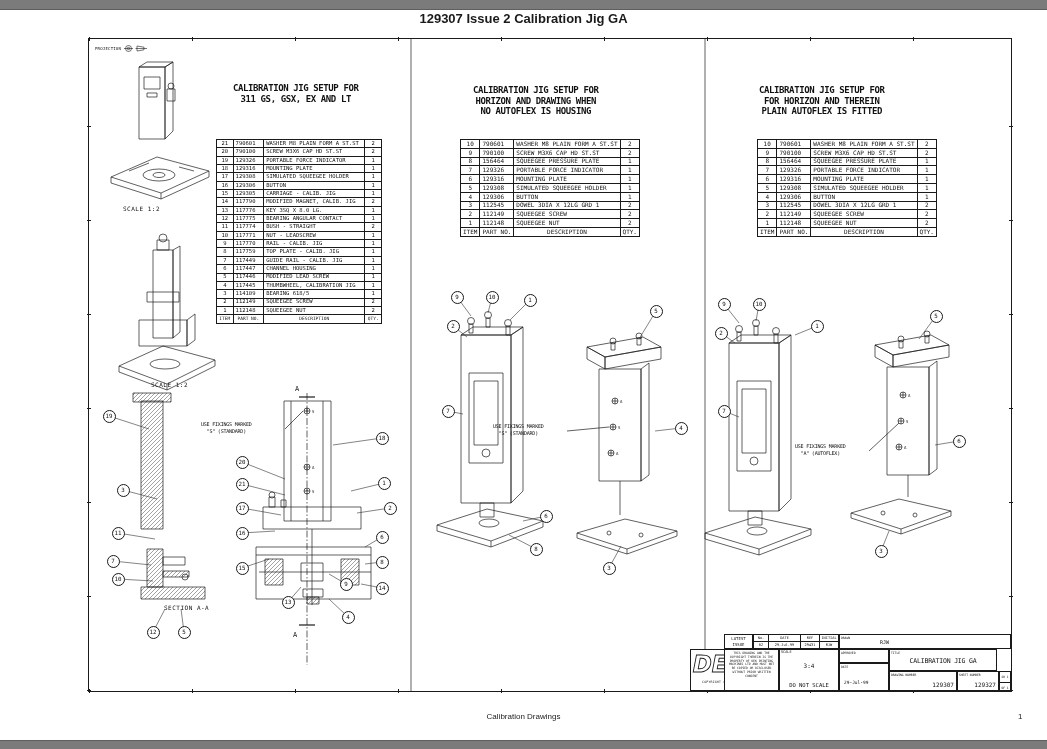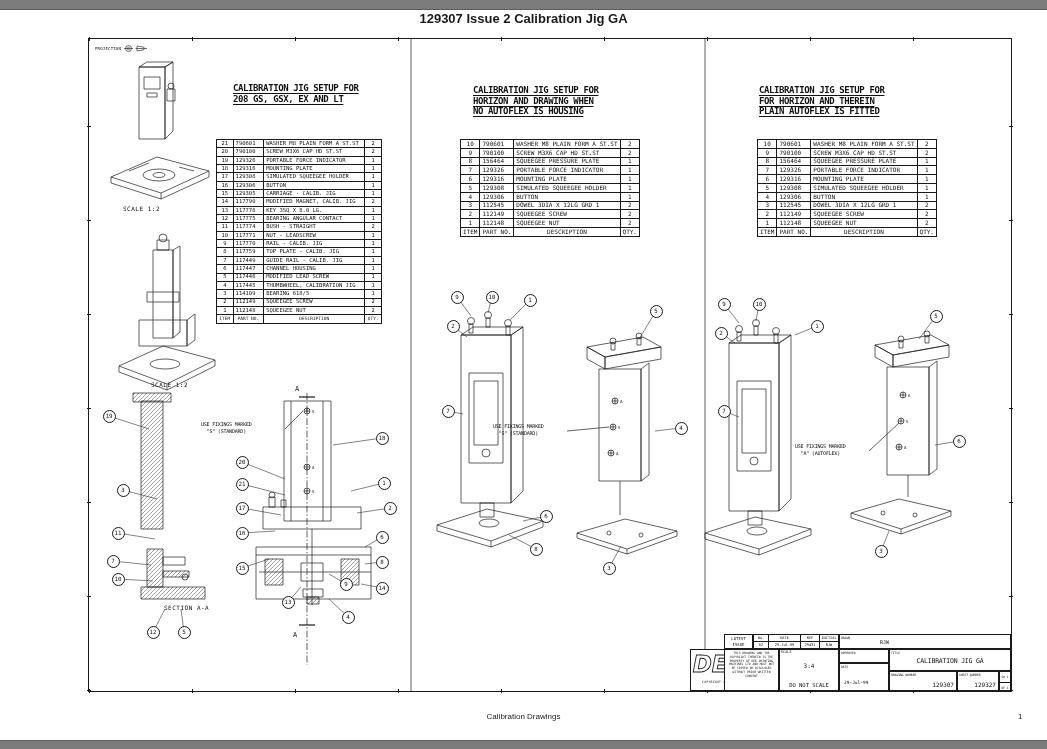--- a/index.html
+++ b/index.html
@@ -20,21 +20,21 @@
   .frame .ticks-b{position:absolute;left:0;bottom:-2px;width:100%;height:4px;
        background:repeating-linear-gradient(90deg,#1a1a1a 0 1px,transparent 1px 103px);}
   .frame .ticks-l{position:absolute;left:-2px;top:0;width:4px;height:100%;
        background:repeating-linear-gradient(0deg,#1a1a1a 0 1px,transparent 1px 94px);}
   .frame .ticks-r{position:absolute;right:-2px;top:0;width:4px;height:100%;
        background:repeating-linear-gradient(0deg,#1a1a1a 0 1px,transparent 1px 94px);}
   #artwork{position:absolute;left:0;top:0;}
   #artwork *{vector-effect:non-scaling-stroke;}
   .projection{position:absolute;left:6px;top:5px;font-size:4px;letter-spacing:0.2px;display:flex;align-items:center;gap:3px;}
   .heading{position:absolute;font-size:9px;font-weight:bold;line-height:1.18;letter-spacing:-0.4px;white-space:nowrap;}
-  .heading div{text-decoration:underline;text-underline-offset:1.5px;}
+  .heading div{text-underline-offset:1.5px;text-align:center;}
   .h-left{left:144px;top:44px;}
   .h-mid{left:384px;top:46px;}
   .h-right{left:670px;top:46px;}
   table.parts{position:absolute;border-collapse:collapse;background:#fff;}
   table.parts td{border:0.7px solid #1a1a1a;padding:0 2px;font-size:5.5px;line-height:1;
        font-family:"DejaVu Sans Mono",monospace;white-space:nowrap;overflow:hidden;}
   table.parts td:nth-child(1){width:13px;text-align:center;}
   table.parts td:nth-child(2){width:33px;}
   table.parts td:nth-child(3){width:103px;}
   table.parts td:nth-child(4){width:13px;text-align:center;}
@@ -62,21 +62,21 @@
   .issue-grid span{border-left:0.8px solid #1a1a1a;border-bottom:0.8px solid #1a1a1a;font-size:3.6px;
        display:flex;align-items:center;justify-content:center;overflow:hidden;white-space:nowrap;}
   .disclaimer{left:58px;top:15px;width:55px;height:42px;font-size:3px;line-height:1.25;padding:2px;text-align:center;color:#222;overflow:hidden;}
   .scale-box{left:113px;top:15px;width:60px;height:42px;}
   .scale-lab{position:absolute;left:1px;top:0;font-size:3.5px;}
   .scale-val{position:absolute;left:0;top:12px;width:100%;text-align:center;font-size:6px;}
   .dns{position:absolute;left:0;bottom:2px;width:100%;text-align:center;font-size:5.5px;}
   .drawn-box{left:173px;top:0;width:172px;height:15px;}
   .appr-box{left:173px;top:15px;width:50px;height:14px;}
   .date-box{left:173px;top:29px;width:50px;height:28px;}
-  .title-box{left:223px;top:15px;width:122px;height:22px;}
+  .title-box{left:223px;top:15px;width:108px;height:22px;}
   .title-val{position:absolute;left:0;top:7px;width:100%;text-align:center;font-size:6.5px;letter-spacing:-0.2px;}
   .dno-box{left:223px;top:37px;width:68px;height:20px;}
   .sno-box{left:291px;top:37px;width:42px;height:20px;}
   .sh-box{left:333px;top:37px;width:12px;height:20px;font-size:3px;text-align:center;}
   .sh-box div{height:10px;display:flex;align-items:center;justify-content:center;}
   .sh-box div:first-child{border-bottom:0.8px solid #1a1a1a;}
   .fl{position:absolute;left:1px;top:0.5px;font-size:3px;letter-spacing:0;}
   .fv{position:absolute;left:40px;top:4px;font-size:5px;}
   .nv{position:absolute;right:2px;bottom:2px;font-size:6px;}
   .date-box .fv{left:4px;top:16px;font-size:4.5px;}
@@ -337,21 +337,21 @@
         <circle cx="4.5" cy="4.5" r="3"></circle>
           <circle cx="4.5" cy="4.5" r="1.2"></circle>
         <line x1="0" y1="4.5" x2="9" y2="4.5"></line>
         <polygon points="13,2 20,3.2 20,5.8 13,7"></polygon>
         <line x1="11.5" y1="4.5" x2="23" y2="4.5"></line>
       </svg>
     </div>
 
     <div class="heading h-left">
       <div>CALIBRATION JIG SETUP FOR</div>
-      <div>208 GS, GSX, EX AND LT</div>
+      <div>311 GS, GSX, EX AND LT</div>
     </div>
     <div class="heading h-mid">
       <div>CALIBRATION JIG SETUP FOR</div>
       <div>HORIZON AND DRAWING WHEN</div>
       <div>NO AUTOFLEX IS HOUSING</div>
     </div>
     <div class="heading h-right">
       <div>CALIBRATION JIG SETUP FOR</div>
       <div>FOR HORIZON AND THEREIN</div>
       <div>PLAIN AUTOFLEX IS FITTED</div>

